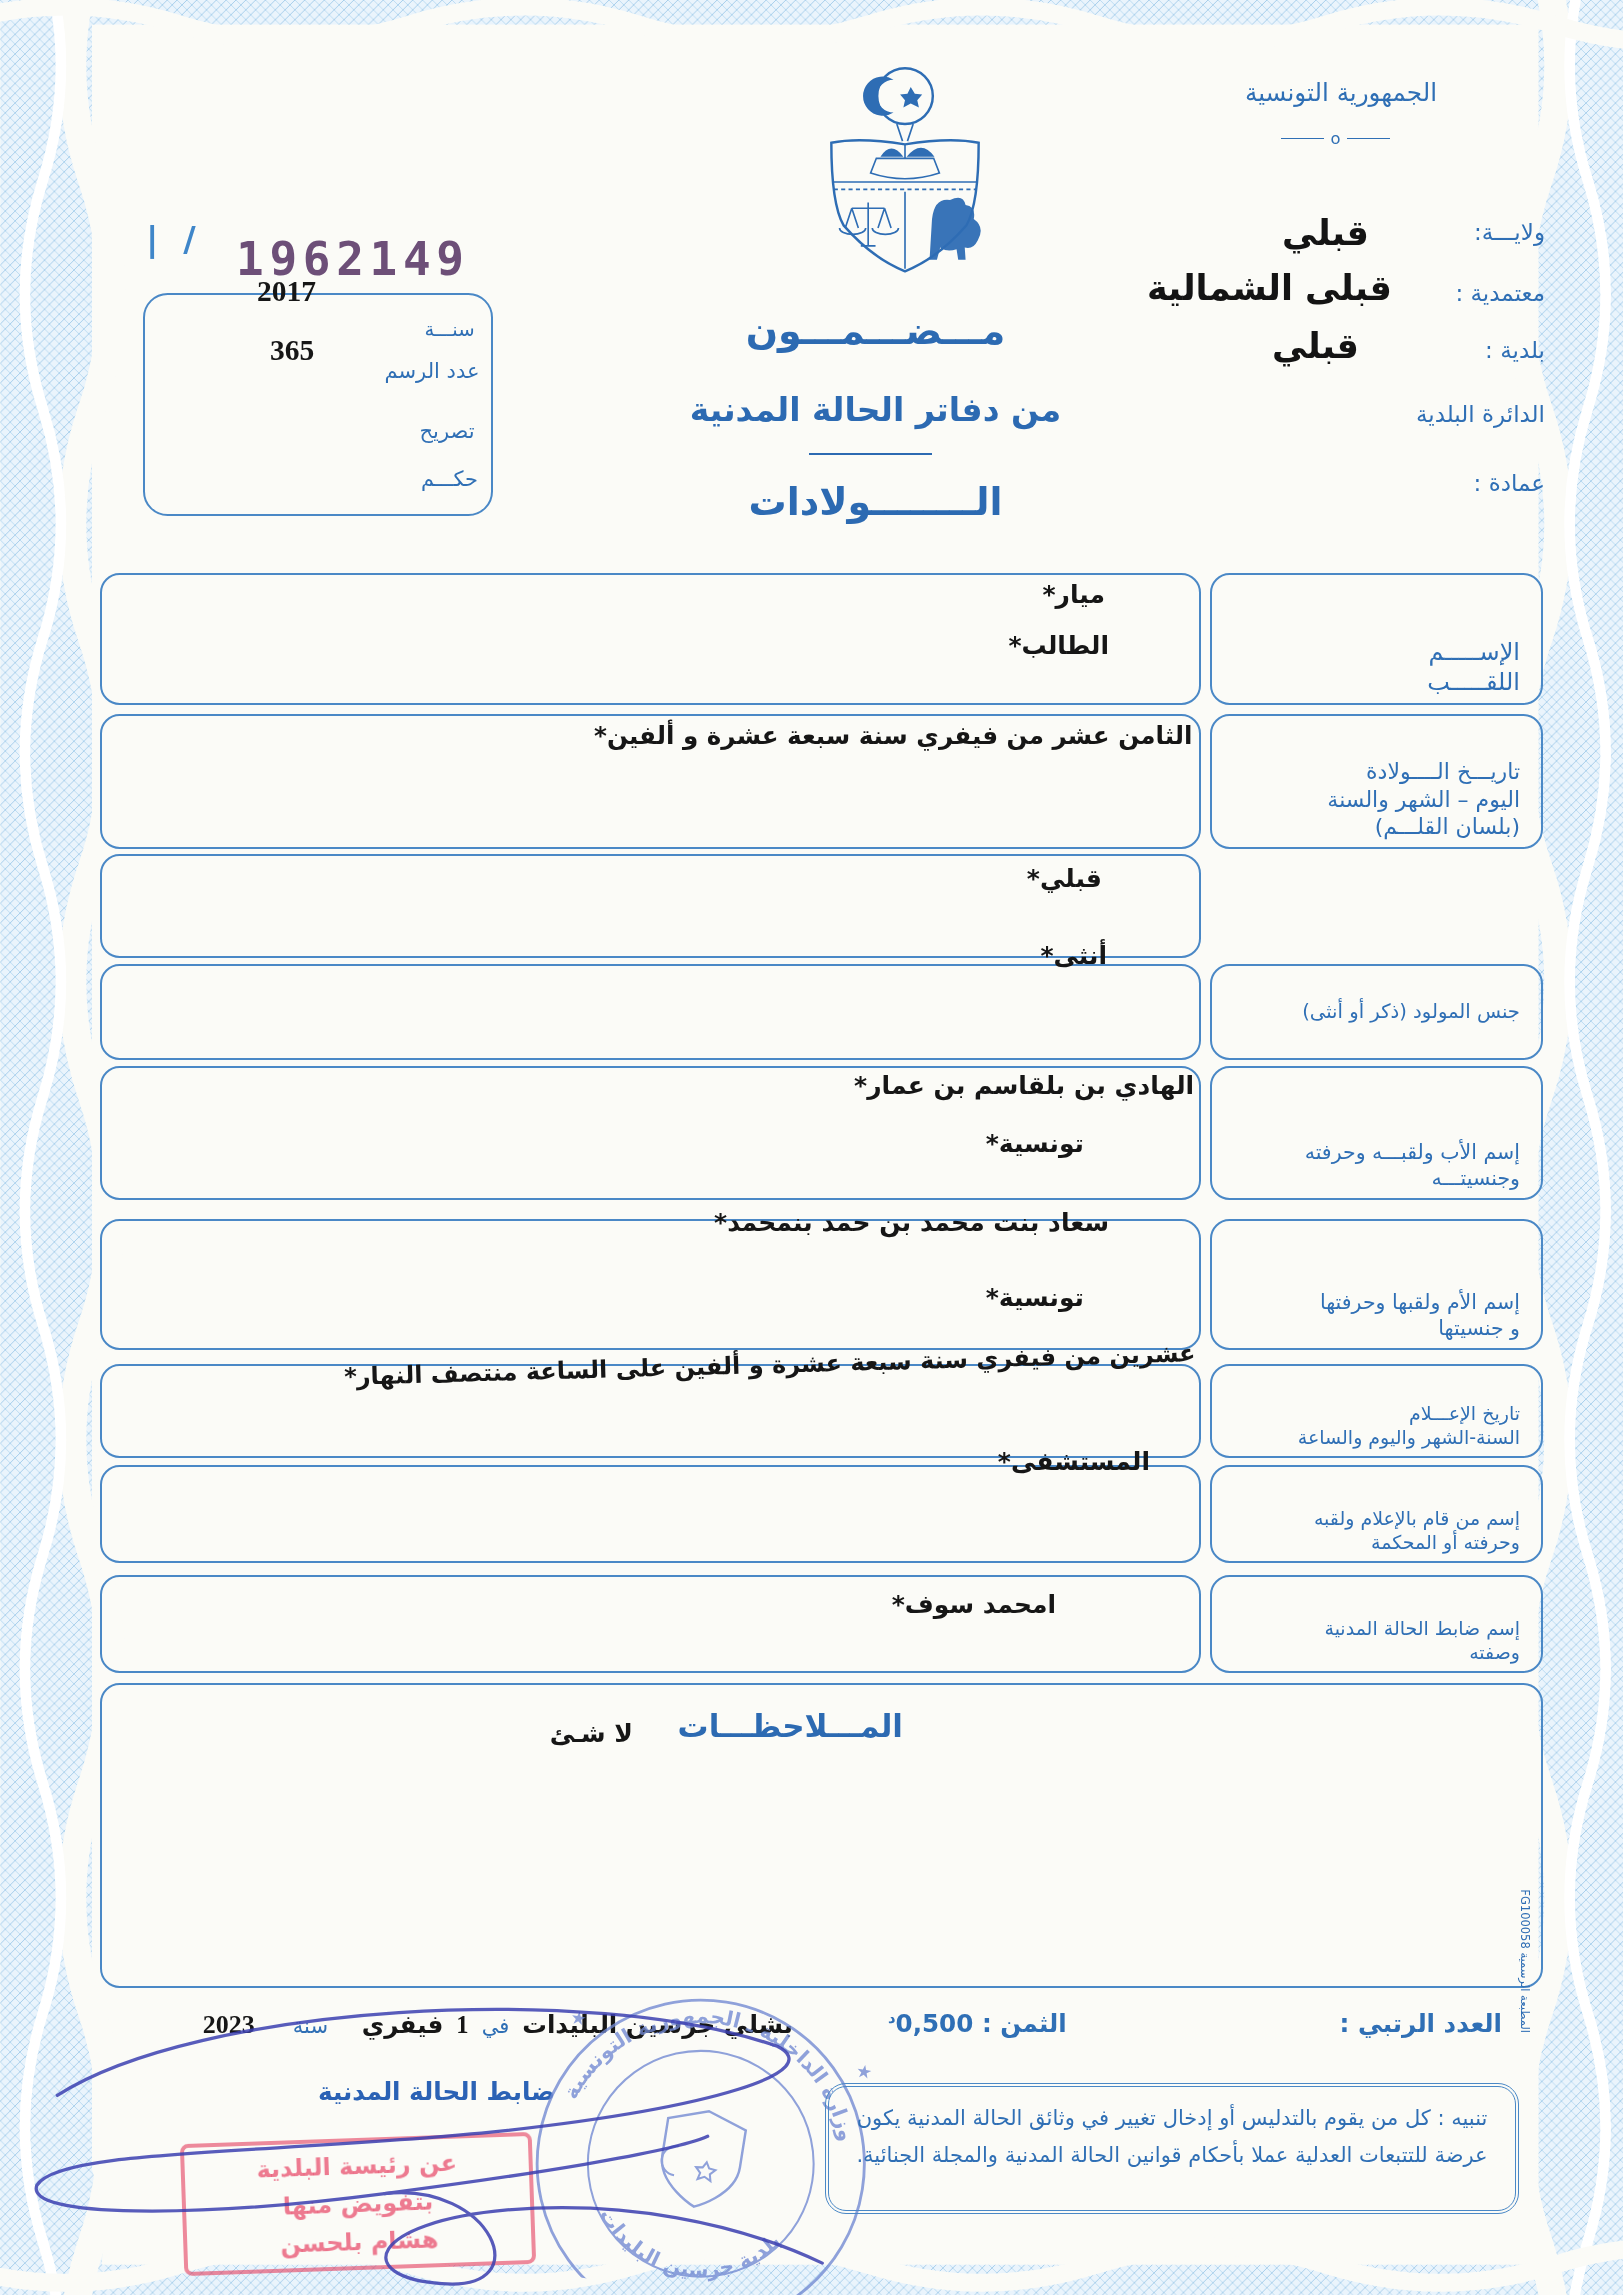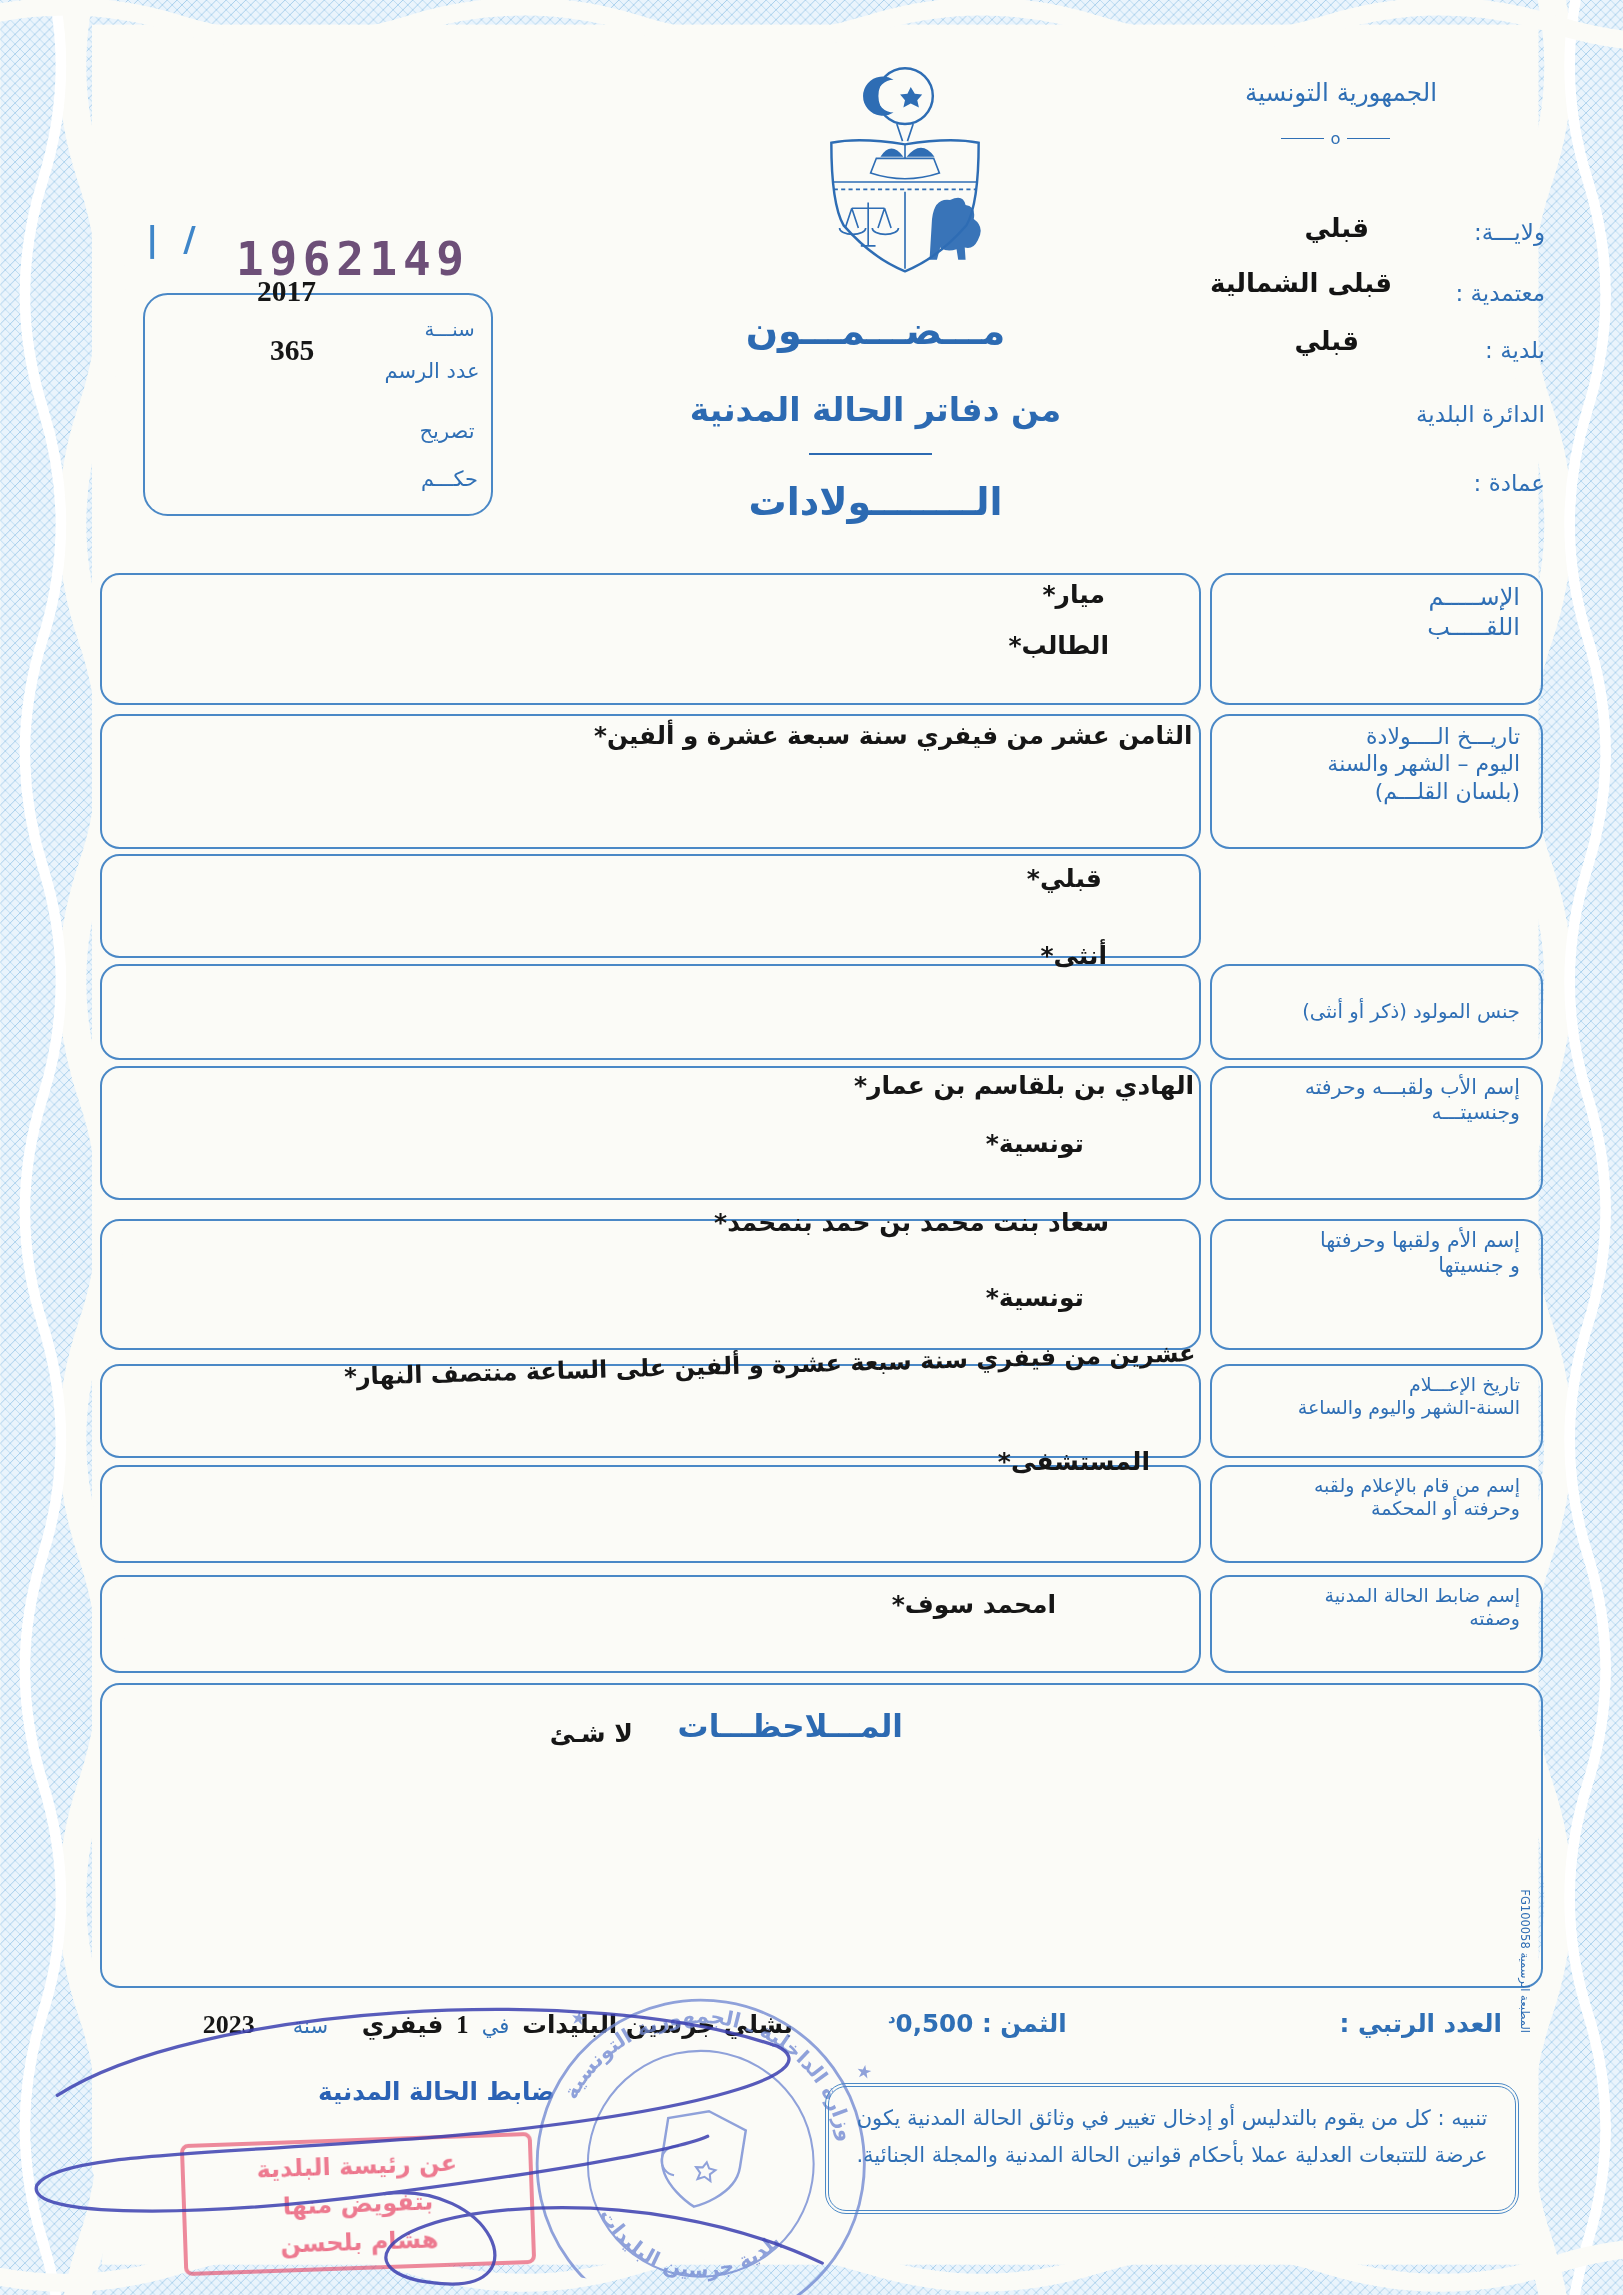--- a/index.html
+++ b/index.html
@@ -5,25 +5,25 @@
   html,body{margin:0;padding:0;background:#9a9a9a;}
   .page{position:relative;width:1624px;height:2295px;background:#fbfbf7;overflow:hidden;
         font-family:"DejaVu Sans",sans-serif;}
   .abs{position:absolute;}
   .rtl{direction:rtl;}
   .blue{color:#2f6fb5;}
   .blk{color:#161616;font-weight:700;}
   .serif{font-family:"Liberation Serif",serif;}
   .box{position:absolute;border:2.5px solid #4a88c6;border-radius:19.6px;background:transparent;}
   .dbl{border:4.9px double #4a88c6;border-radius:21px;}
-  .lblin{position:absolute;inset:0;display:flex;flex-direction:column;justify-content:flex-start;
+  .lblin{position:absolute;inset:0;display:flex;flex-direction:column;justify-content:flex-end;
          text-align:right;padding:6.5px 21px;color:#2f6fb5;direction:rtl;font-size:21px;line-height:1.25;}
   .v{position:absolute;direction:rtl;white-space:nowrap;color:#161616;font-weight:700;font-size:25px;}
   .hlabel{position:absolute;direction:rtl;color:#2f6fb5;font-size:23px;white-space:nowrap;}
-  .hval{position:absolute;direction:rtl;color:#141414;font-weight:700;font-size:26px;white-space:nowrap;}
+  .hval{position:absolute;direction:rtl;color:#141414;font-weight:700;font-size:35px;white-space:nowrap;}
   .title{position:absolute;left:622px;width:507px;text-align:center;color:#2c6ab2;font-weight:700;direction:rtl;}
   .serial{font-family:"DejaVu Sans Mono",monospace;font-weight:700;font-size:46px;letter-spacing:5.7px;color:#6d4f78;}
   .marks{color:#3f86c9;font-size:34px;font-weight:700;letter-spacing:6.5px;}
   .divider{display:flex;align-items:center;gap:6.5px;color:#2f6fb5;font-size:16.4px;}
   .divider .dline{display:block;width:43px;height:0;border-top:1.6px solid #2f6fb5;}
   .footer-line{position:absolute;direction:rtl;display:flex;align-items:baseline;}
   .redstamp{position:absolute;left:182px;top:2138px;width:344px;height:124px;border:4.1px solid rgba(228,62,94,.6);
             border-radius:8.2px;transform:rotate(-2deg);display:flex;flex-direction:column;justify-content:space-evenly;
             align-items:center;color:rgba(232,72,104,.72);font-weight:700;font-size:24px;filter:blur(0.3px);direction:rtl;}
   .vertprint{position:absolute;left:1532px;top:1751px;width:282px;transform:rotate(90deg);transform-origin:0 0;

